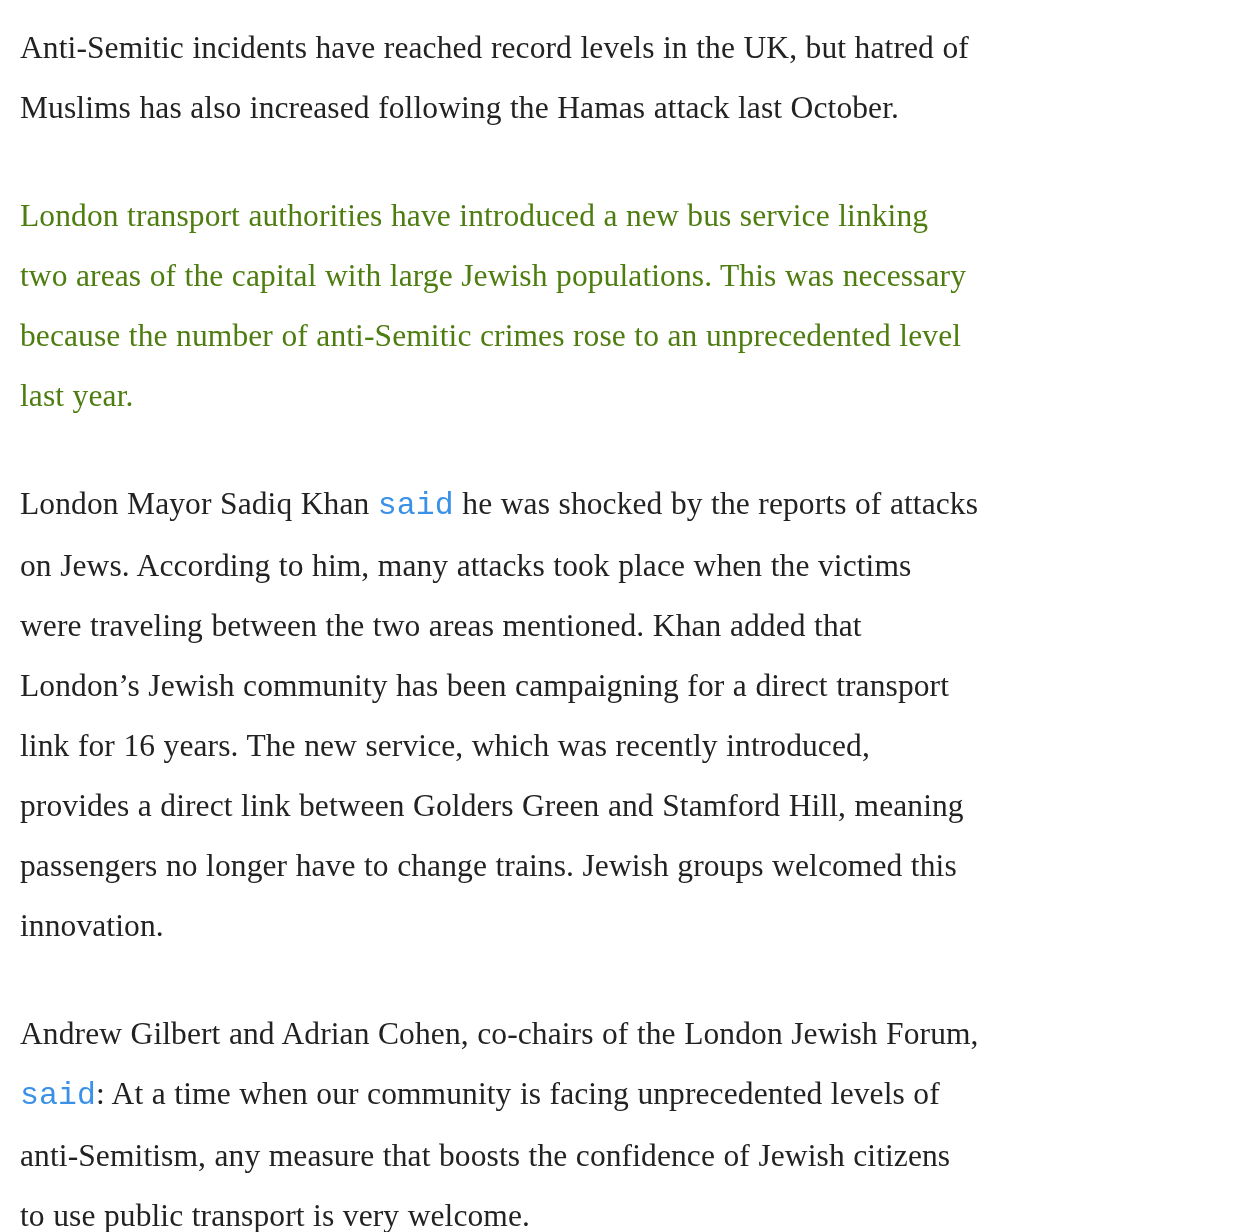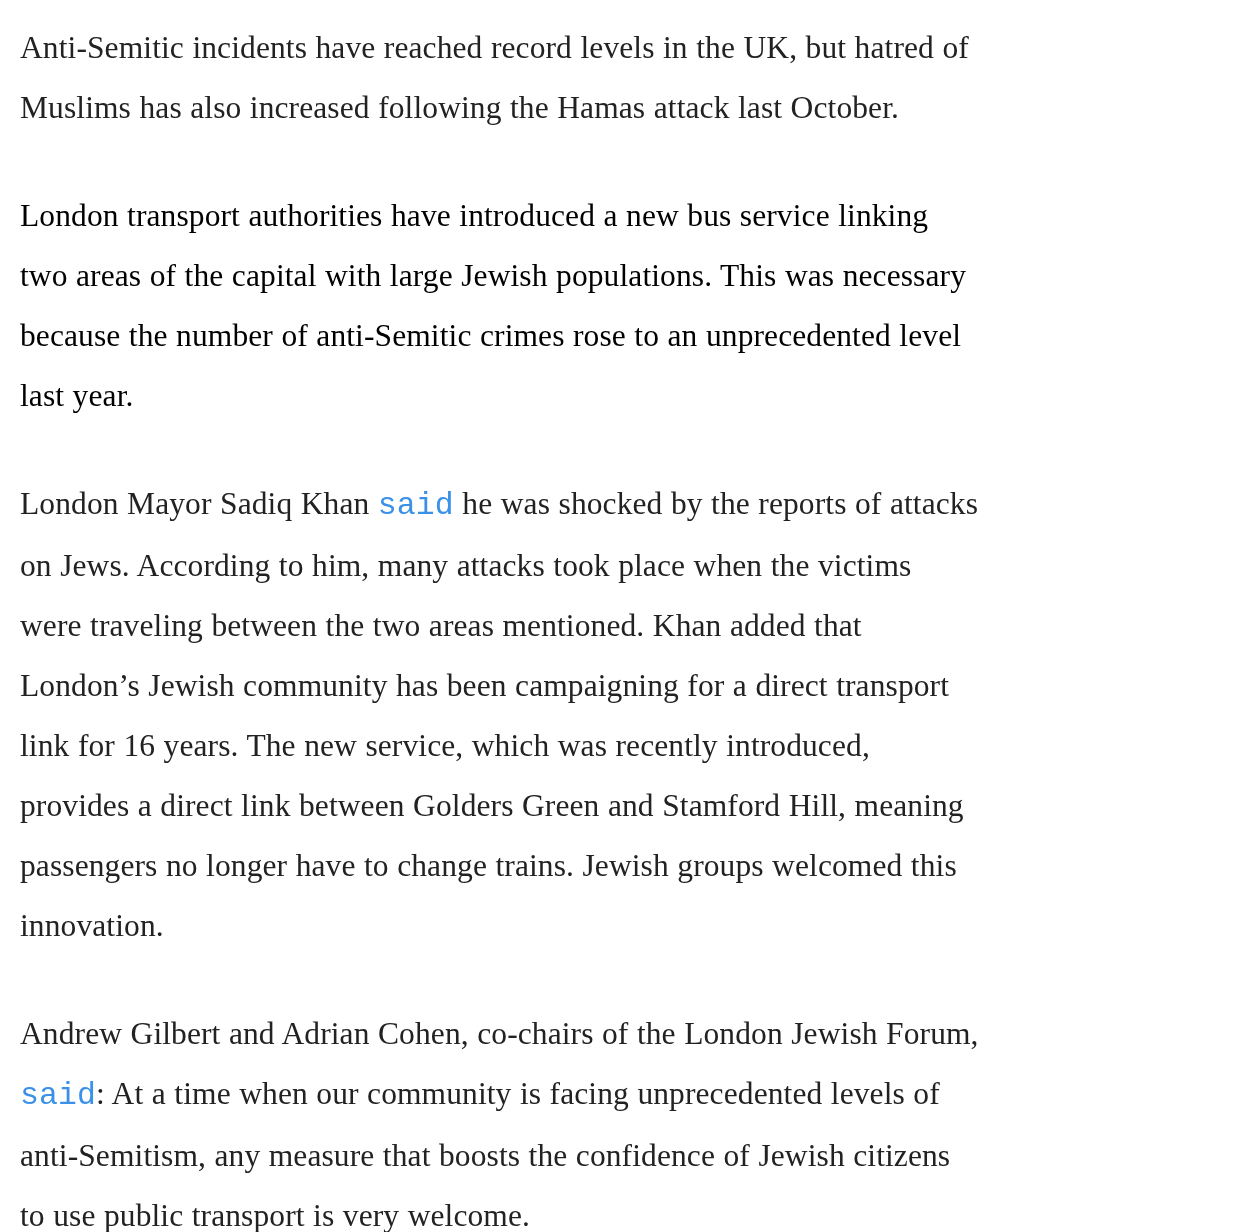--- a/index.html
+++ b/index.html
@@ -34,16 +34,16 @@
     text-decoration: none;
     cursor: pointer;
     font-family: Liberation Mono, monospace;
   }
 </style>
 </head>
 <body>
 
 <main class="article">
   <p class="para" style="color: rgb(34, 34, 34);">Anti-Semitic incidents have reached record levels in the UK, but hatred of Muslims has also increased following the Hamas attack last October.</p>
-  <p class="para" style="color: #000000;">London transport authorities have introduced a new bus service linking two areas of the capital with large Jewish populations. This was necessary because the number of anti-Semitic crimes rose to an unprecedented level last year.</p>
+  <p class="para" style="color: #4d7c0f;">London transport authorities have introduced a new bus service linking two areas of the capital with large Jewish populations. This was necessary because the number of anti-Semitic crimes rose to an unprecedented level last year.</p>
   <p class="para" style="color: rgb(34, 34, 34);">London Mayor Sadiq Khan <a class="inline-link" href="#" style="color: rgb(59, 145, 232);">said</a> he was shocked by the reports of attacks on Jews. According to him, many attacks took place when the victims were traveling between the two areas mentioned. Khan added that London’s Jewish community has been campaigning for a direct transport link for 16 years. The new service, which was recently introduced, provides a direct link between Golders Green and Stamford Hill, meaning passengers no longer have to change trains. Jewish groups welcomed this innovation.</p>
   <p class="para" style="color: rgb(34, 34, 34);">Andrew Gilbert and Adrian Cohen, co-chairs of the London Jewish Forum, <a class="inline-link" href="#" style="color: rgb(59, 145, 232);">said</a>: At a time when our community is facing unprecedented levels of anti-Semitism, any measure that boosts the confidence of Jewish citizens to use public transport is very welcome.</p>
 </main>
 
 </body></html>

